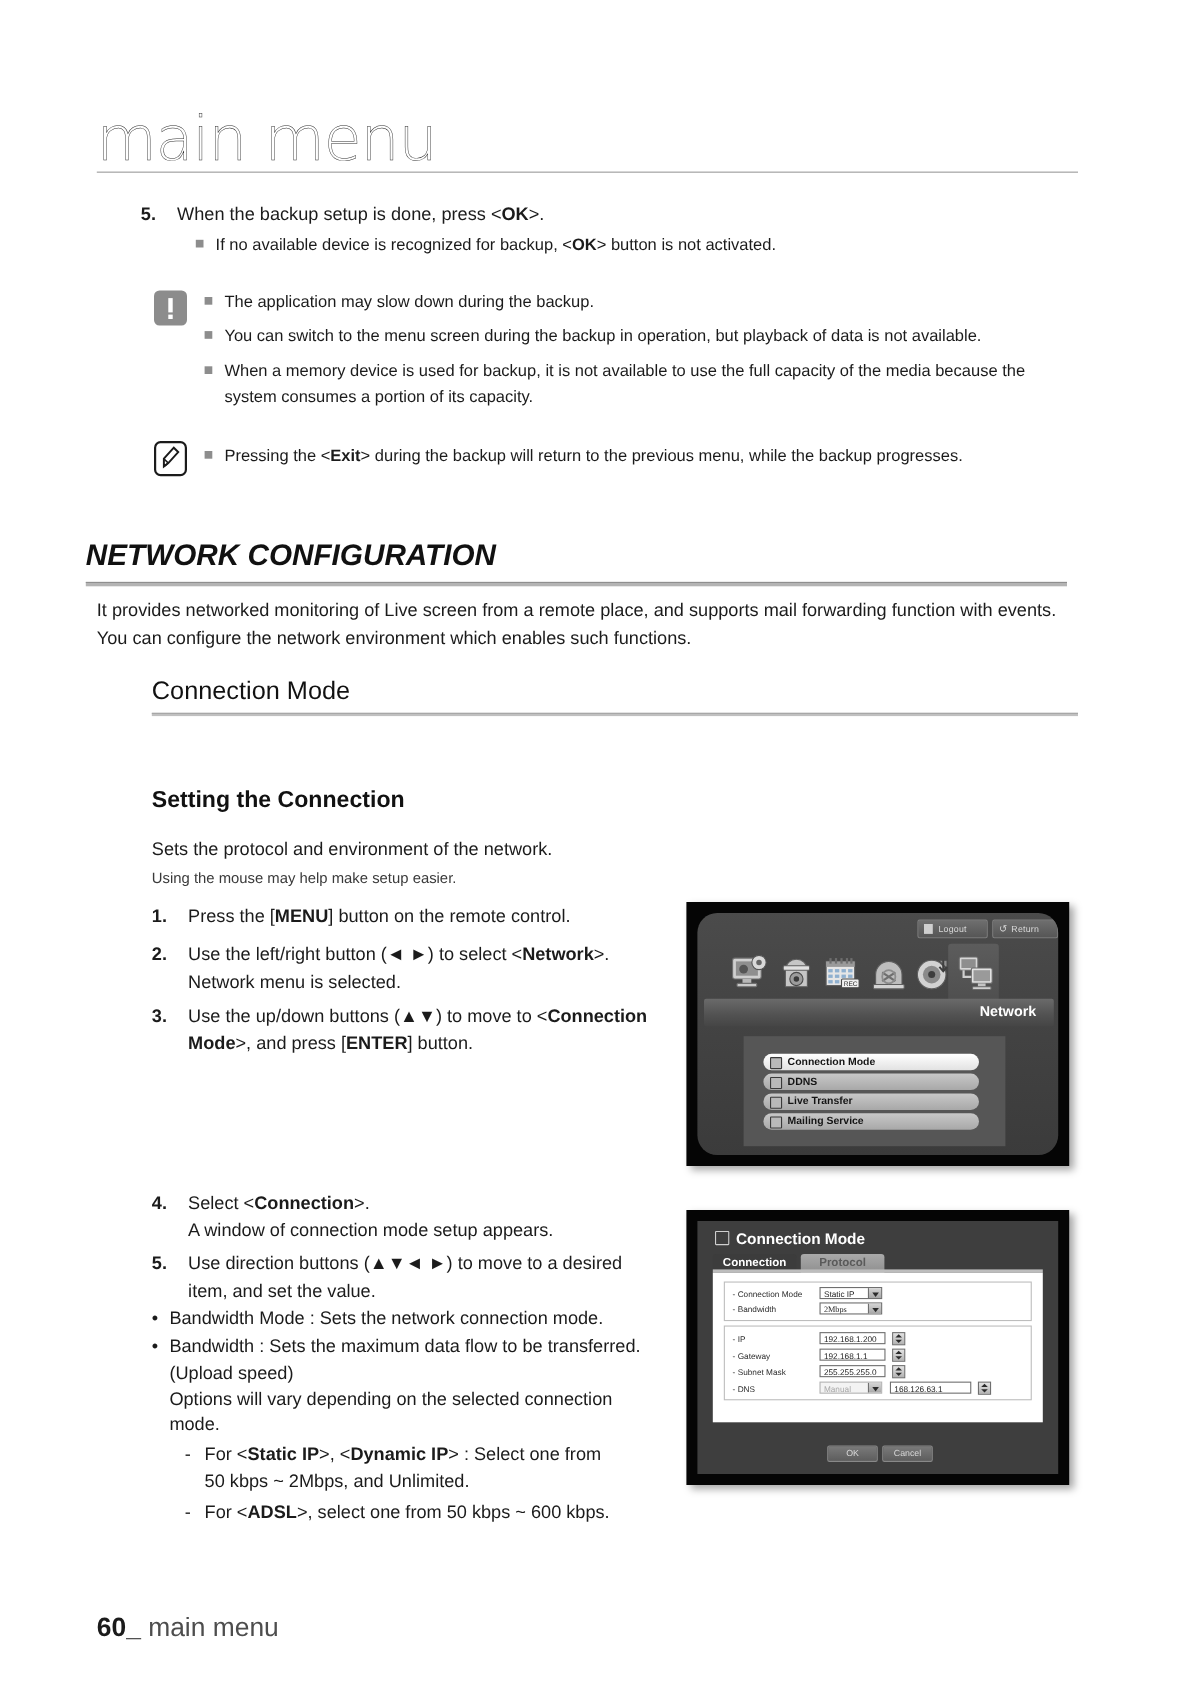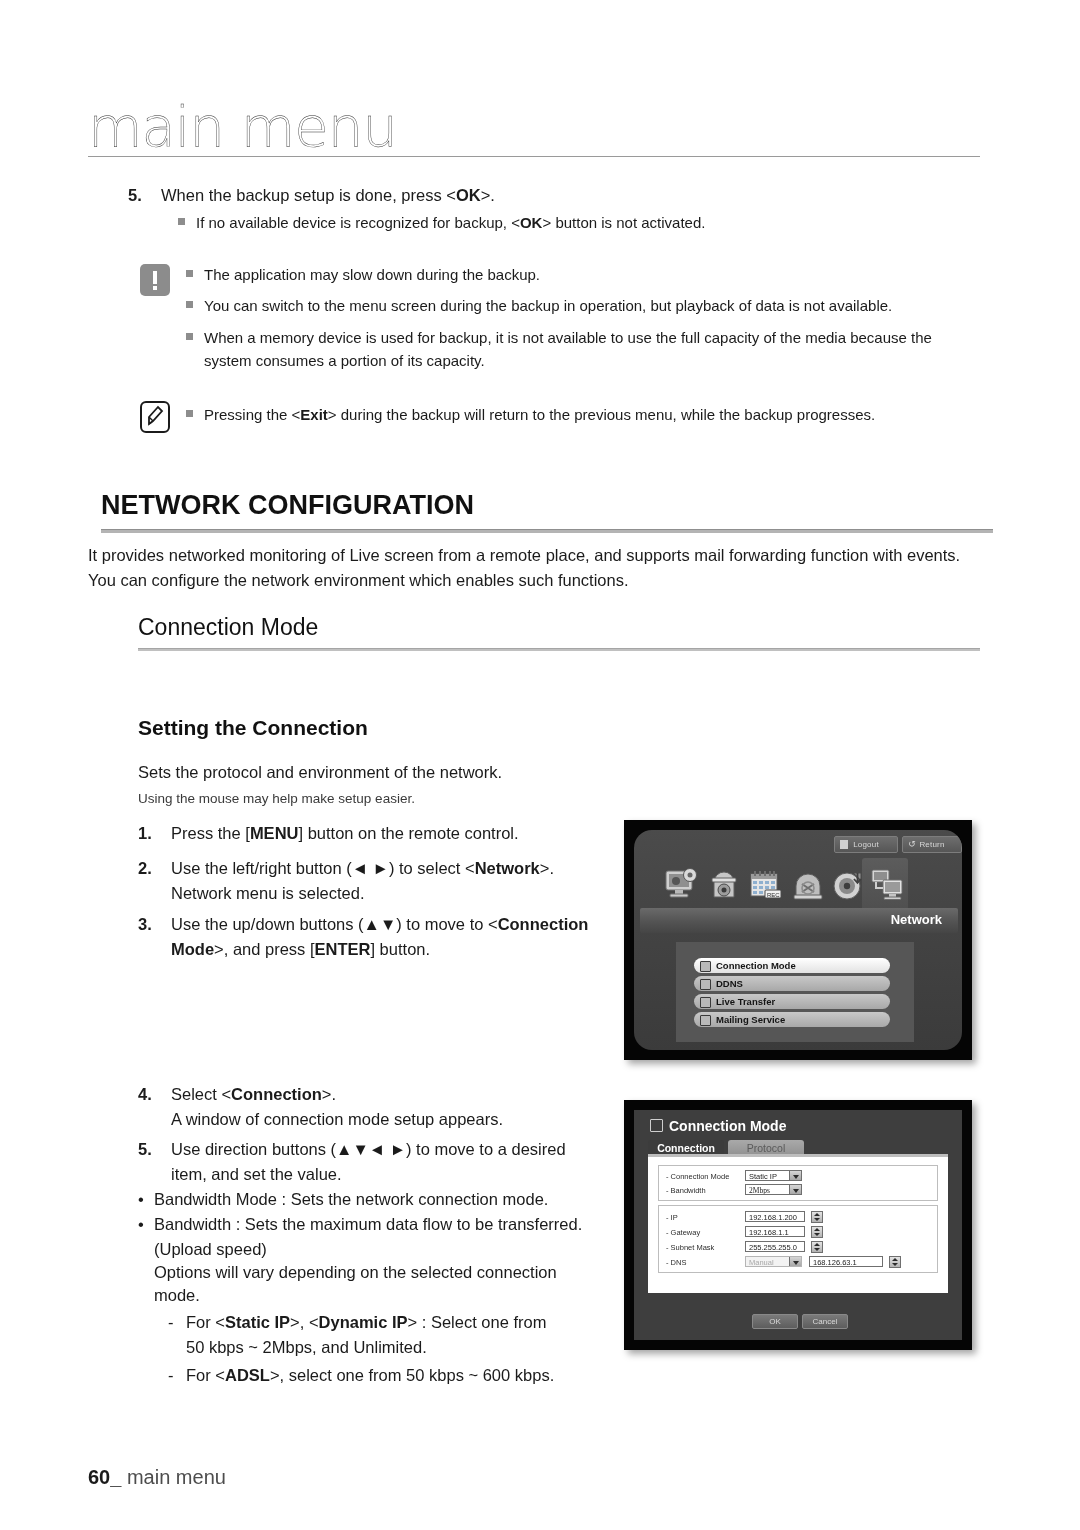--- a/index.html
+++ b/index.html
@@ -121,22 +121,23 @@
 
   .note-icon {
     position: absolute;
     width: 32px;
     height: 34px;
   }
 
   
   .sec-head {
     position: absolute;
-    left: 101px;
+    left: 78px;
     width: 892px;
+    font-style: italic;
   }
   .sec-head .txt {
     font-size: 27px;
     font-weight: bold;
     letter-spacing: 0px;
     color: #111;
   }
   .sec-head .rule {
     margin-top: 8px;
     height: 3px;
@@ -210,21 +211,21 @@
   .dash-item .body {
     display: block;
     margin-left: 18px;
   }
 
   
   .footer {
     position: absolute;
     left: 88px;
     top: 1466px;
-    font-size: 20px;
+    font-size: 24px;
     color: #4d4d4d;
   }
   .footer .pg {
     font-weight: bold;
     color: #1b1b1b;
   }
 
   
   .shot {
     position: absolute;
@@ -386,20 +387,21 @@
     height: 17px;
   }
   .dlg-tab {
     position: absolute;
     top: 0;
     height: 17px;
     border-radius: 3px 3px 0 0;
     font-size: 10.5px;
     line-height: 17px;
     text-align: center;
+    font-weight: bold;
   }
   .dlg-tab.active {
     background: #3c3c3c;
     color: #ffffff;
     font-weight: bold;
   }
   .dlg-tab.idle {
     background: linear-gradient(180deg,#a9a9a9 0%,#8f8f8f 100%);
     color: #5a5a5a;
   }

